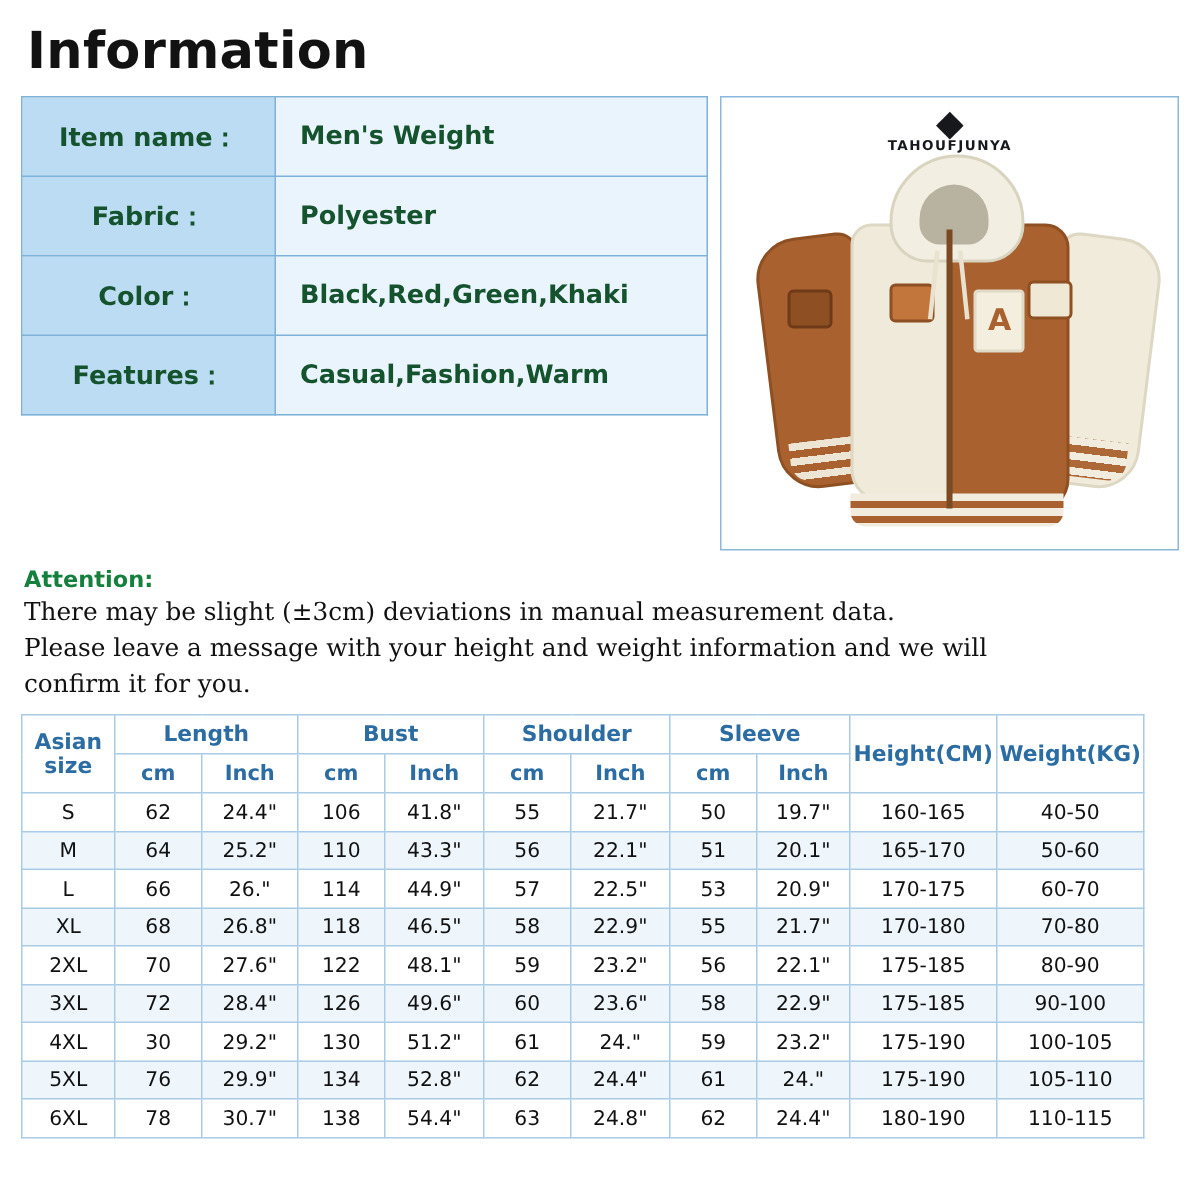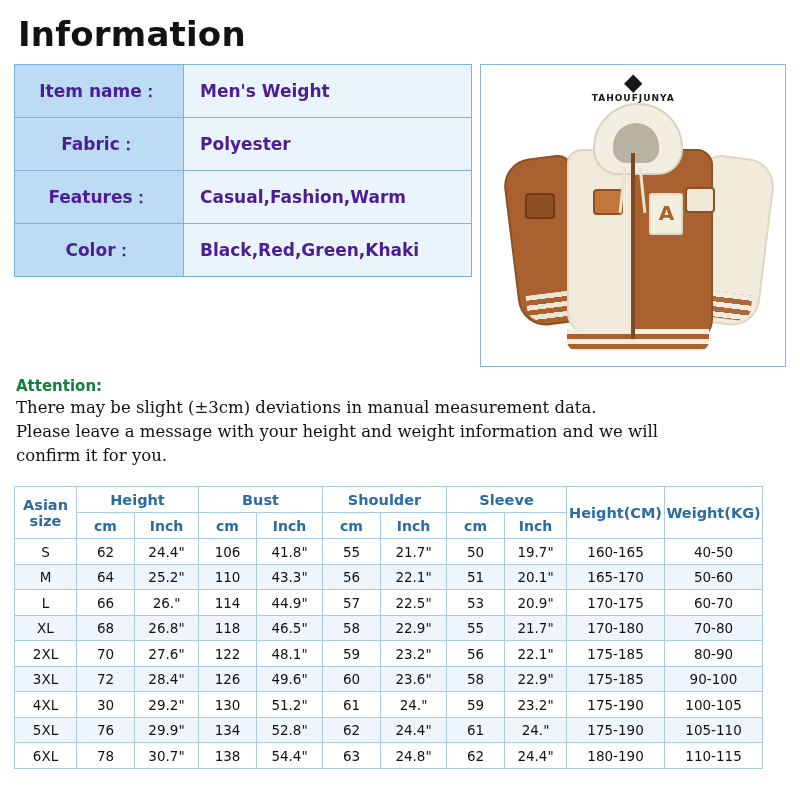--- a/index.html
+++ b/index.html
@@ -39,21 +39,21 @@
     border-collapse: collapse;
     width: 462px;
     table-layout: fixed;
   }
   .info-table td {
     border: 1px solid #7fb2d8;
     height: 50px;
     vertical-align: middle;
     font-size: 17px;
     font-weight: bold;
-    color: #4c1d95;
+    color: #14532d;
   }
   .info-table td.label {
     width: 160px;
     background: #bcdcf3;
     text-align: center;
     padding: 0 4px;
   }
   .info-table td.value {
     background: #eaf4fc;
     padding-left: 16px;
@@ -239,21 +239,21 @@
   .attention-text {
     margin: 2px 0 0 2px;
     font-size: 16.5px;
     line-height: 1.32;
     color: #111;
     font-family: "DejaVu Serif", serif;
   }
 
   
   .size-table {
-    margin-top: 20px;
+    margin-top: 10px;
     border-collapse: collapse;
     width: 638px;
     table-layout: fixed;
     font-size: 13.5px;
   }
   .size-table th, .size-table td {
     border: 1px solid #a9cbe6;
     text-align: center;
     color: #111;
   }
@@ -295,26 +295,26 @@
       <tbody>
         <tr>
           <td class="label">Item name：</td>
           <td class="value">Men's Weight</td>
         </tr>
         <tr>
           <td class="label">Fabric：</td>
           <td class="value">Polyester</td>
         </tr>
         <tr>
+          <td class="label">Color：</td>
+          <td class="value">Black,Red,Green,Khaki</td>
+        </tr>
+        <tr>
           <td class="label">Features：</td>
           <td class="value">Casual,Fashion,Warm</td>
-        </tr>
-        <tr>
-          <td class="label">Color：</td>
-          <td class="value">Black,Red,Green,Khaki</td>
         </tr>
       </tbody>
     </table>
 
     <div class="photo-box">
       <div class="brand">
         <div class="mark">◆</div>
         <div class="name">TAHOUFJUNYA</div>
       </div>
 
@@ -356,21 +356,21 @@
       <col style="width:58px">
         <col style="width:66px">
       <col style="width:58px">
         <col style="width:62px">
       <col style="width:98px">
         <col style="width:98px">
     </colgroup>
     <thead>
       <tr>
         <th class="big" rowspan="2">Asian size</th>
-        <th class="big" colspan="2">Height</th>
+        <th class="big" colspan="2">Length</th>
         <th class="big" colspan="2">Bust</th>
         <th class="big" colspan="2">Shoulder</th>
         <th class="big" colspan="2">Sleeve</th>
         <th class="big" rowspan="2">Height(CM)</th>
         <th class="big" rowspan="2">Weight(KG)</th>
       </tr>
       <tr>
         <th>cm</th>
         <th>Inch</th>
         <th>cm</th>

